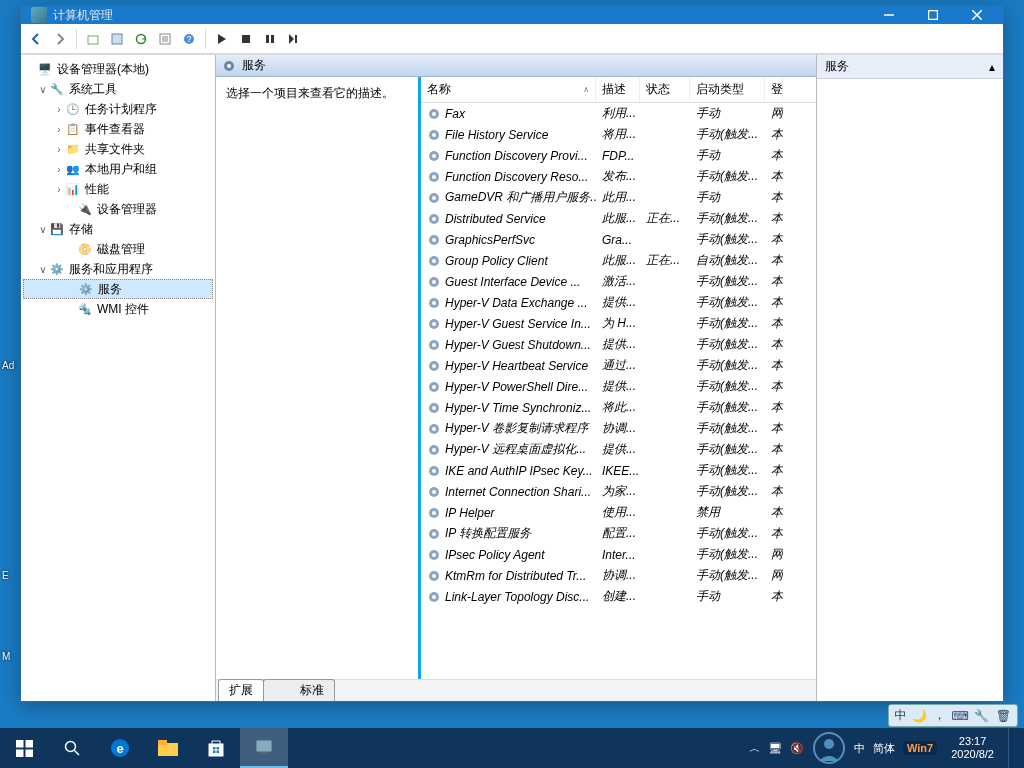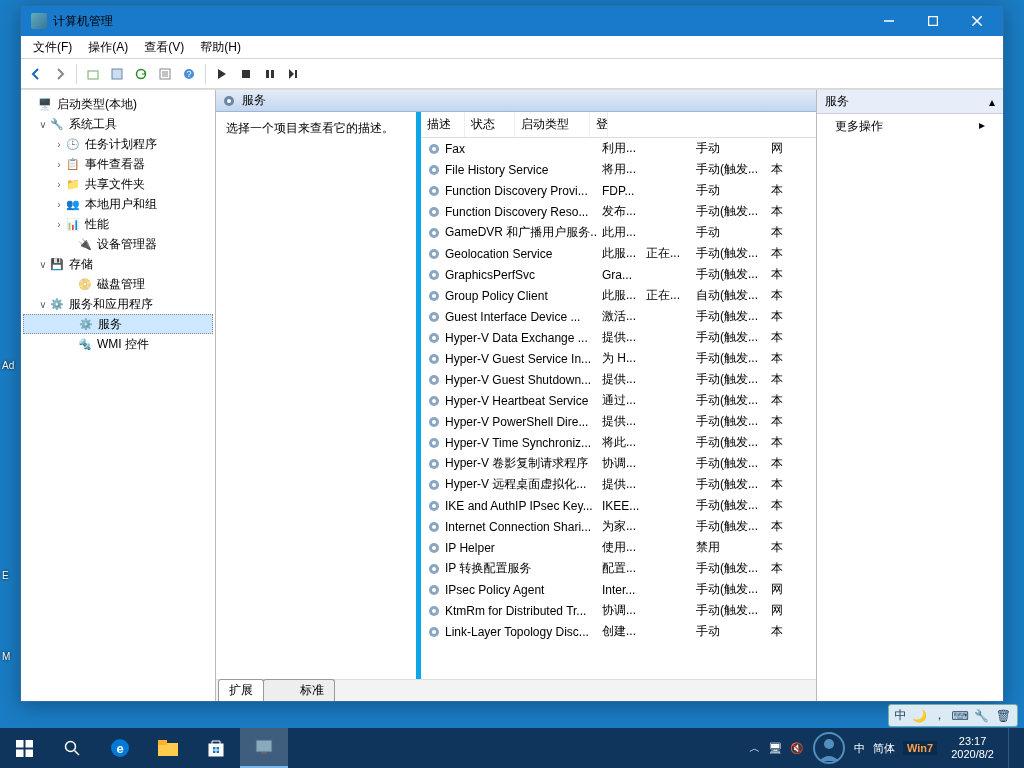--- a/index.html
+++ b/index.html
@@ -1,20 +1,20 @@
 <!DOCTYPE html>
 <html><head>
 <meta charset="utf-8">
 <style>
 * { box-sizing: border-box; margin: 0; padding: 0; font-family: "Microsoft YaHei", "Segoe UI", Tahoma, sans-serif; }
 body { width: 1024px; height: 768px; background: #1a7cc4; overflow: hidden; position: relative; }
 
 .window { position: absolute; left: 20px; top: 5px; width: 984px; height: 697px; background: #fff; border: 1px solid #2d6da8; box-shadow: 0 4px 20px rgba(0,0,0,0.3); display: flex; flex-direction: column; }
 
-.titlebar { height: 30px; background: #1979ca; color: #000000; display: flex; align-items: center; padding: 0 4px; font-size: 12px; }
+.titlebar { height: 18px; background: #1979ca; color: #e5e5e5; display: flex; align-items: center; padding: 0 4px; font-size: 12px; }
 .titlebar .app-icon { width: 16px; height: 16px; margin: 0 6px; background: linear-gradient(135deg,#6ab,#379); border-radius: 2px; }
 .titlebar .title { flex: 1; }
 .titlebar .winbtn { width: 44px; height: 28px; display: flex; align-items: center; justify-content: center; cursor: pointer; }
 .titlebar .winbtn svg { width: 10px; height: 10px; stroke: #fff; stroke-width: 1.5; fill: none; }
 
 .menubar { height: 23px; background: #fff; border-bottom: 1px solid #d7d7d7; display: flex; align-items: center; font-size: 12px; padding: 0 4px; }
 .menubar .menu-item { padding: 2px 8px; cursor: pointer; }
 
 .toolbar { height: 30px; background: #fff; border-bottom: 1px solid #d7d7d7; display: flex; align-items: center; padding: 0 4px; gap: 2px; }
 .toolbar .tb { width: 22px; height: 22px; display: flex; align-items: center; justify-content: center; cursor: pointer; border: 1px solid transparent; }
@@ -25,28 +25,28 @@
 .tree { width: 195px; border-right: 1px solid #bbb; padding: 4px 2px; font-size: 12px; overflow: auto; }
 .tree .node { display: flex; align-items: center; height: 20px; padding-left: 4px; cursor: pointer; white-space: nowrap; }
 .tree .node.selected { background: #cde8ff; border: 1px dotted #888; }
 .tree .twisty { width: 12px; font-size: 10px; color: #666; text-align: center; }
 .tree .ico { width: 16px; height: 16px; margin-right: 4px; display: inline-flex; align-items: center; justify-content: center; font-size: 11px; }
 
 .center { flex: 1; display: flex; flex-direction: column; border-right: 1px solid #bbb; position: relative; }
 .panel-hdr { height: 22px; background: linear-gradient(#e4ecf7,#c2d6ef); border-bottom: 1px solid #9cb6d6; display: flex; align-items: center; padding: 0 6px; font-size: 12px; gap: 6px; }
 .panel-hdr .gear { width: 14px; height: 14px; }
 .split { flex: 1; display: flex; overflow: hidden; }
-.desc { width: 205px; padding: 8px 10px; font-size: 12px; border-right: 5px solid #0ea5e9; }
+.desc { width: 205px; padding: 8px 10px; font-size: 12px; border-right: 3px solid #0ea5e9; }
 
 .list-wrap { flex: 1; display: flex; flex-direction: column; overflow: hidden; }
 .list-hdr { display: flex; font-size: 12px; border-bottom: 1px solid #ddd; background: #fff; }
 .list-hdr .col { padding: 4px 6px; border-right: 1px solid #eee; display: flex; align-items: center; justify-content: space-between; }
 .list-hdr .sort { font-size: 8px; color: #777; }
 .list-body { flex: 1; overflow-y: hidden; overflow-x: auto; }
-.row { display: flex; font-size: 12px; height: 21px; align-items: center; }
+.row { display: flex; font-size: 12px; height: 21px; align-items: center; font-style: italic; }
 .row .cell { padding: 0 6px; white-space: nowrap; overflow: hidden; text-overflow: ellipsis; display: flex; align-items: center; }
 .row .svc-ico { width: 14px; height: 14px; margin-right: 4px; flex-shrink: 0; }
 .col-name { width: 175px; }
 .col-desc { width: 44px; }
 .col-state { width: 50px; }
 .col-start { width: 75px; }
 .col-log { width: 18px; }
 
 .tabs-row { height: 22px; display: flex; align-items: flex-end; padding-left: 2px; border-top: 1px solid #ddd; background: #f3f3f3; }
 .tab { font-size: 12px; padding: 2px 10px; border: 1px solid #999; border-bottom: none; background: #fff; margin-right: -1px; border-radius: 3px 3px 0 0; cursor: pointer; }
@@ -89,26 +89,20 @@
           <rect x="0.5" y="0.5" width="9" height="9"></rect>
         </svg>
       </div>
     <div class="winbtn close">
         <svg viewBox="0 0 10 10">
           <path d="M0 0 L10 10 M10 0 L0 10"></path>
         </svg>
       </div>
   </div>
 
-  <div class="menubar">
-    <div class="menu-item">文件(F)</div>
-    <div class="menu-item">操作(A)</div>
-    <div class="menu-item">查看(V)</div>
-    <div class="menu-item">帮助(H)</div>
-  </div>
 
   <div class="toolbar">
     <div class="tb">
         <svg width="14" height="14" viewBox="0 0 14 14">
           <path d="M9 2 L4 7 L9 12" fill="none" stroke="#1668b3" stroke-width="2"></path>
         </svg>
       </div>
     <div class="tb">
         <svg width="14" height="14" viewBox="0 0 14 14">
           <path d="M5 2 L10 7 L5 12" fill="none" stroke="#888" stroke-width="2"></path>
@@ -167,21 +161,21 @@
         </svg>
       </div>
   </div>
 
   <div class="body">
 
     <div class="tree">
       <div class="node" style="padding-left:2px">
           <span class="twisty"></span>
           <span class="ico">🖥️</span>
-          <span>启动类型(本地)</span>
+          <span>设备管理器(本地)</span>
         </div>
       <div class="node" style="padding-left:14px">
           <span class="twisty">∨</span>
           <span class="ico">🔧</span>
           <span>系统工具</span>
         </div>
       <div class="node" style="padding-left:30px">
           <span class="twisty">›</span>
           <span class="ico">🕒</span>
           <span>任务计划程序</span>
@@ -245,20 +239,24 @@
             <circle cx="7" cy="7" r="2" fill="#fff"></circle>
           </svg>
         <span>服务</span>
       </div>
       <div class="split">
         <div class="desc">
           <span>选择一个项目来查看它的描述。</span>
         </div>
         <div class="list-wrap">
           <div class="list-hdr">
+            <div class="col col-name">
+                <span>名称</span>
+                <span class="sort">∧</span>
+              </div>
             <div class="col col-desc">
                 <span>描述</span>
               </div>
             <div class="col col-state">
                 <span>状态</span>
               </div>
             <div class="col col-start">
                 <span>启动类型</span>
               </div>
             <div class="col col-log">
@@ -330,21 +328,21 @@
                 <div class="cell col-state"></div>
                 <div class="cell col-start">手动</div>
                 <div class="cell col-log">本</div>
               </div>
               <div class="row">
                 <div class="cell col-name">
                   <svg class="svc-ico" viewBox="0 0 14 14">
                     <circle cx="7" cy="7" r="5" fill="#8aa6c1"></circle>
                     <circle cx="7" cy="7" r="2" fill="#fff"></circle>
                   </svg>
-                  <span>Geolocation Service</span>
+                  <span>Distributed Service</span>
                 </div>
                 <div class="cell col-desc">此服...</div>
                 <div class="cell col-state">正在...</div>
                 <div class="cell col-start">手动(触发...</div>
                 <div class="cell col-log">本</div>
               </div>
               <div class="row">
                 <div class="cell col-name">
                   <svg class="svc-ico" viewBox="0 0 14 14">
                     <circle cx="7" cy="7" r="5" fill="#8aa6c1"></circle>
@@ -584,24 +582,20 @@
       <div class="tabs-row">
         <div class="tab">扩展</div>
         <div class="tab inactive">标准</div>
       </div>
     </div>
 
     <div class="right">
       <div class="section">
           <span>服务</span>
           <span>▴</span>
-        </div>
-      <div class="item">
-          <span>更多操作</span>
-          <span>▸</span>
         </div>
     </div>
   </div>
 </div>
 
 <div class="taskbar">
   <div class="tbtn">
       <svg width="17" height="17" viewBox="0 0 17 17">
         <rect x="0" y="0" width="7.5" height="7.5" fill="#fff"></rect>
         <rect x="9.5" y="0" width="7.5" height="7.5" fill="#fff"></rect>

